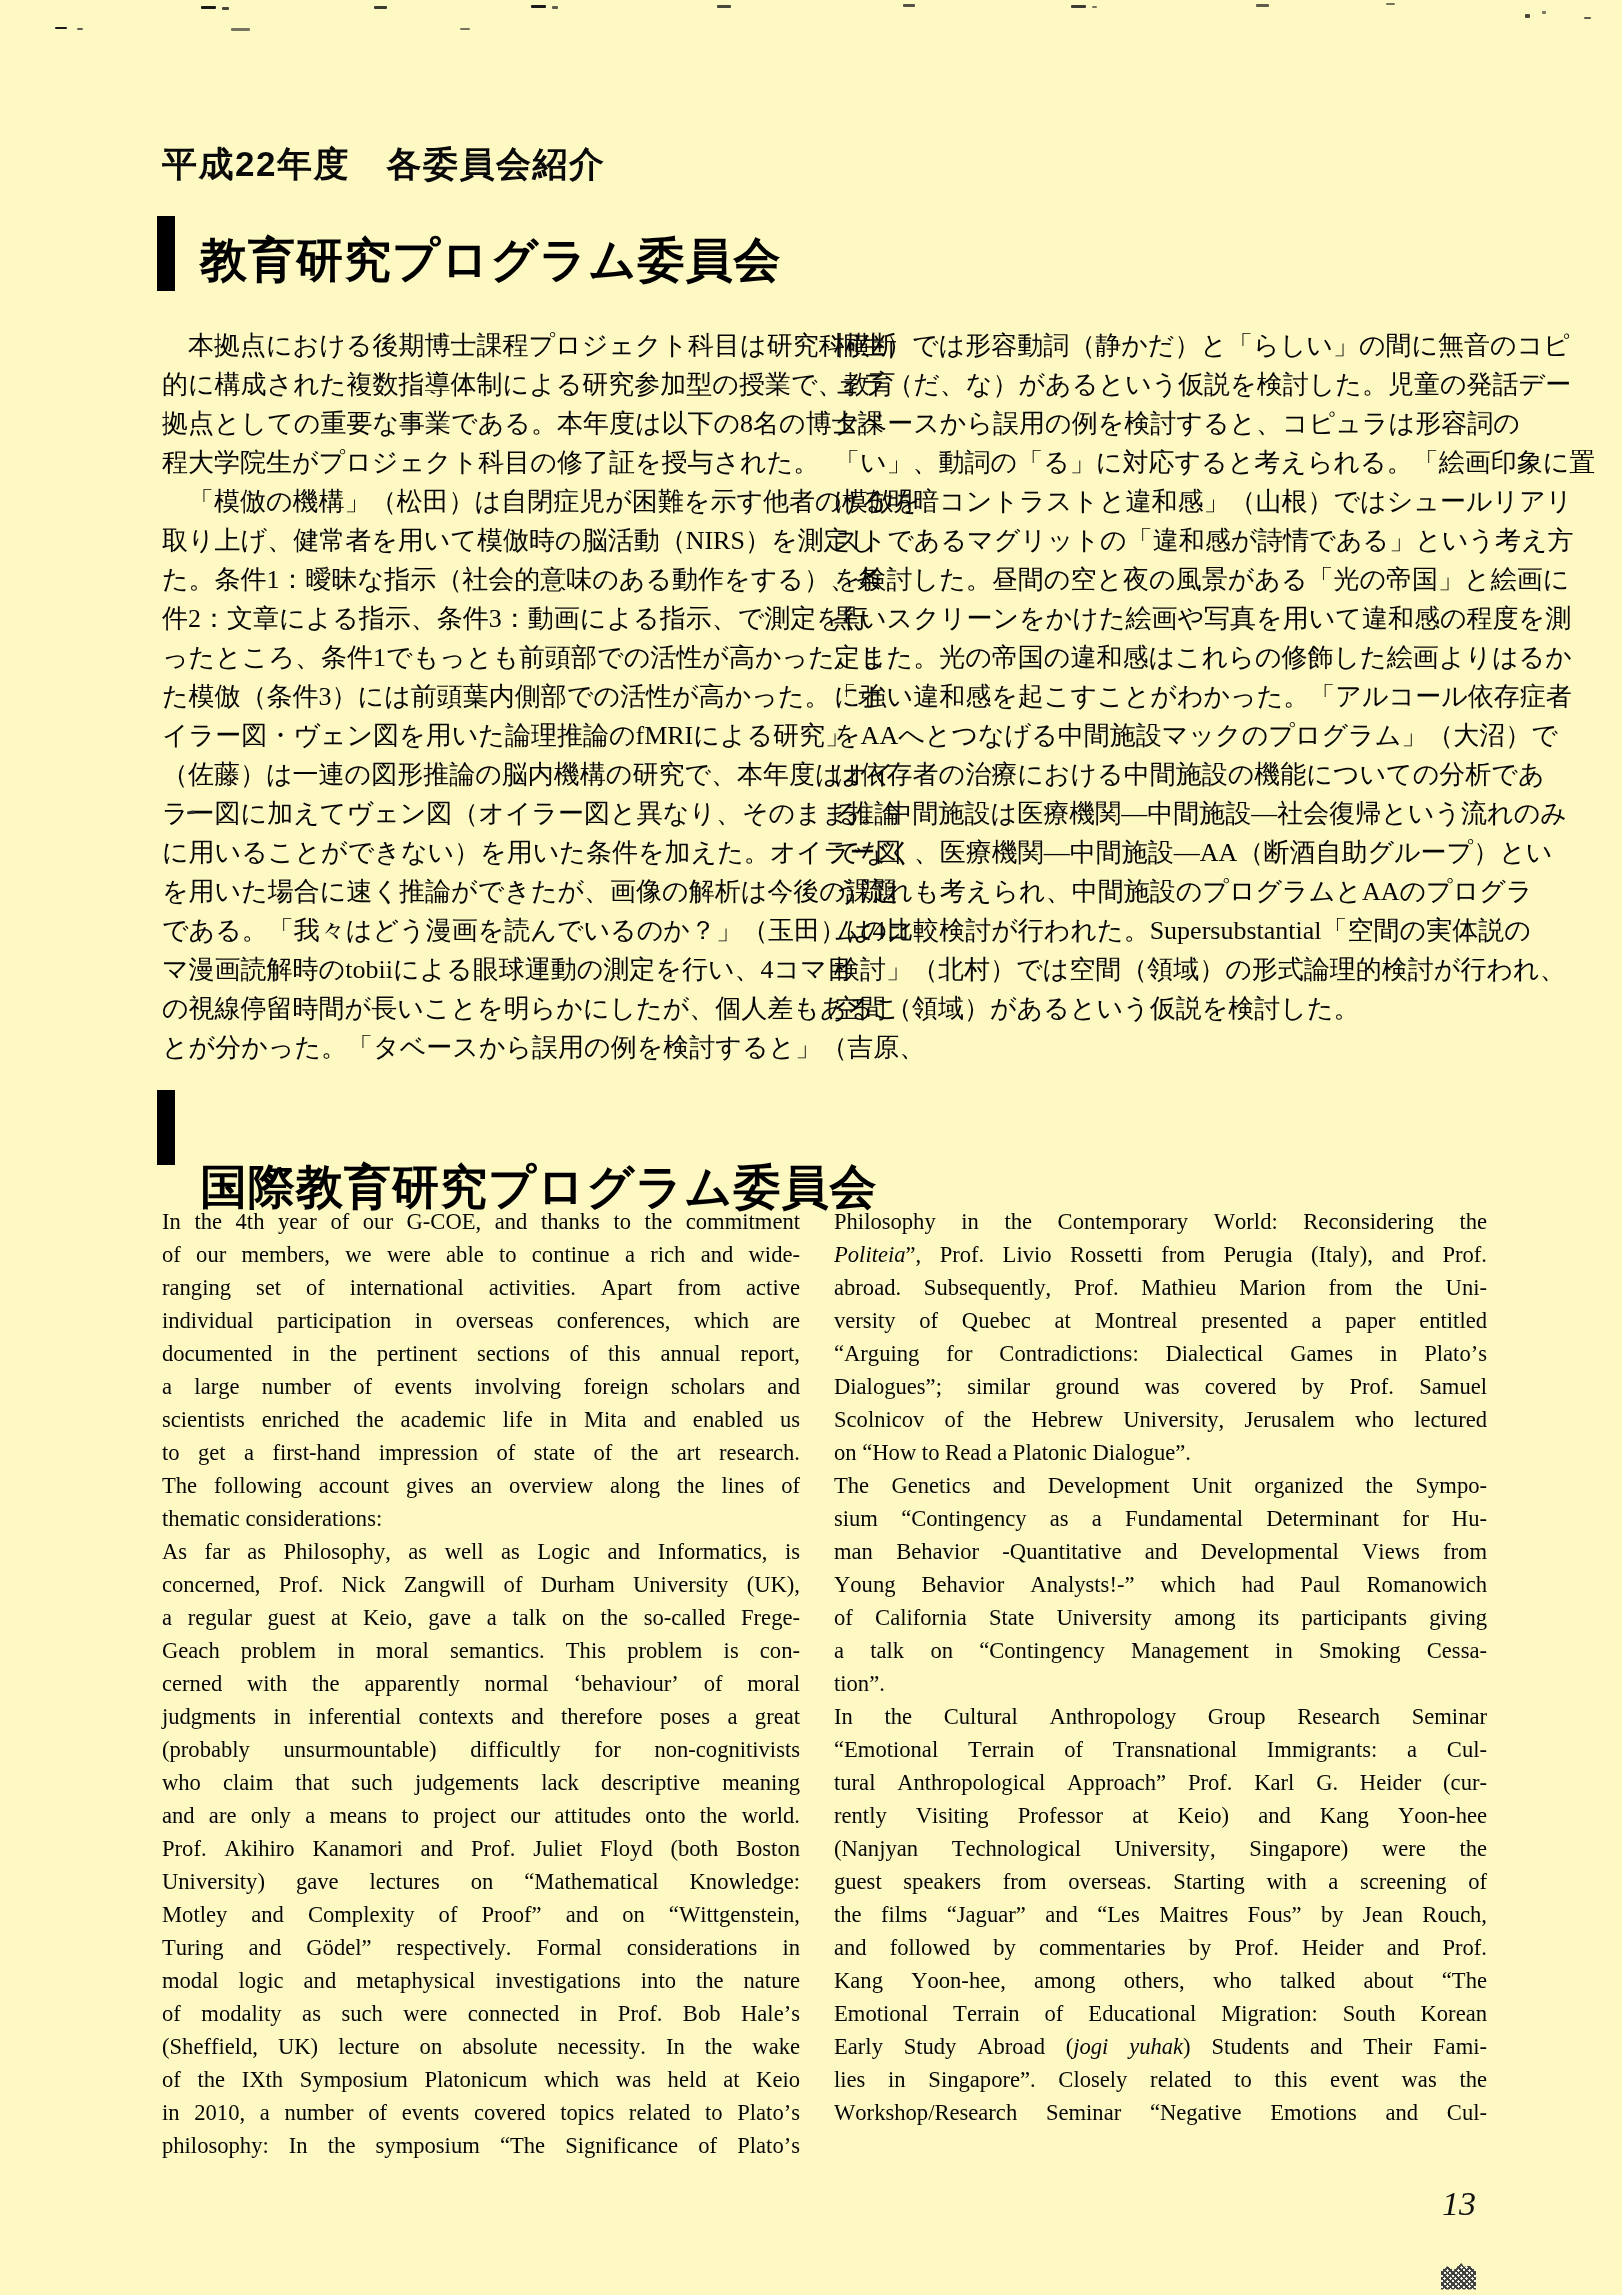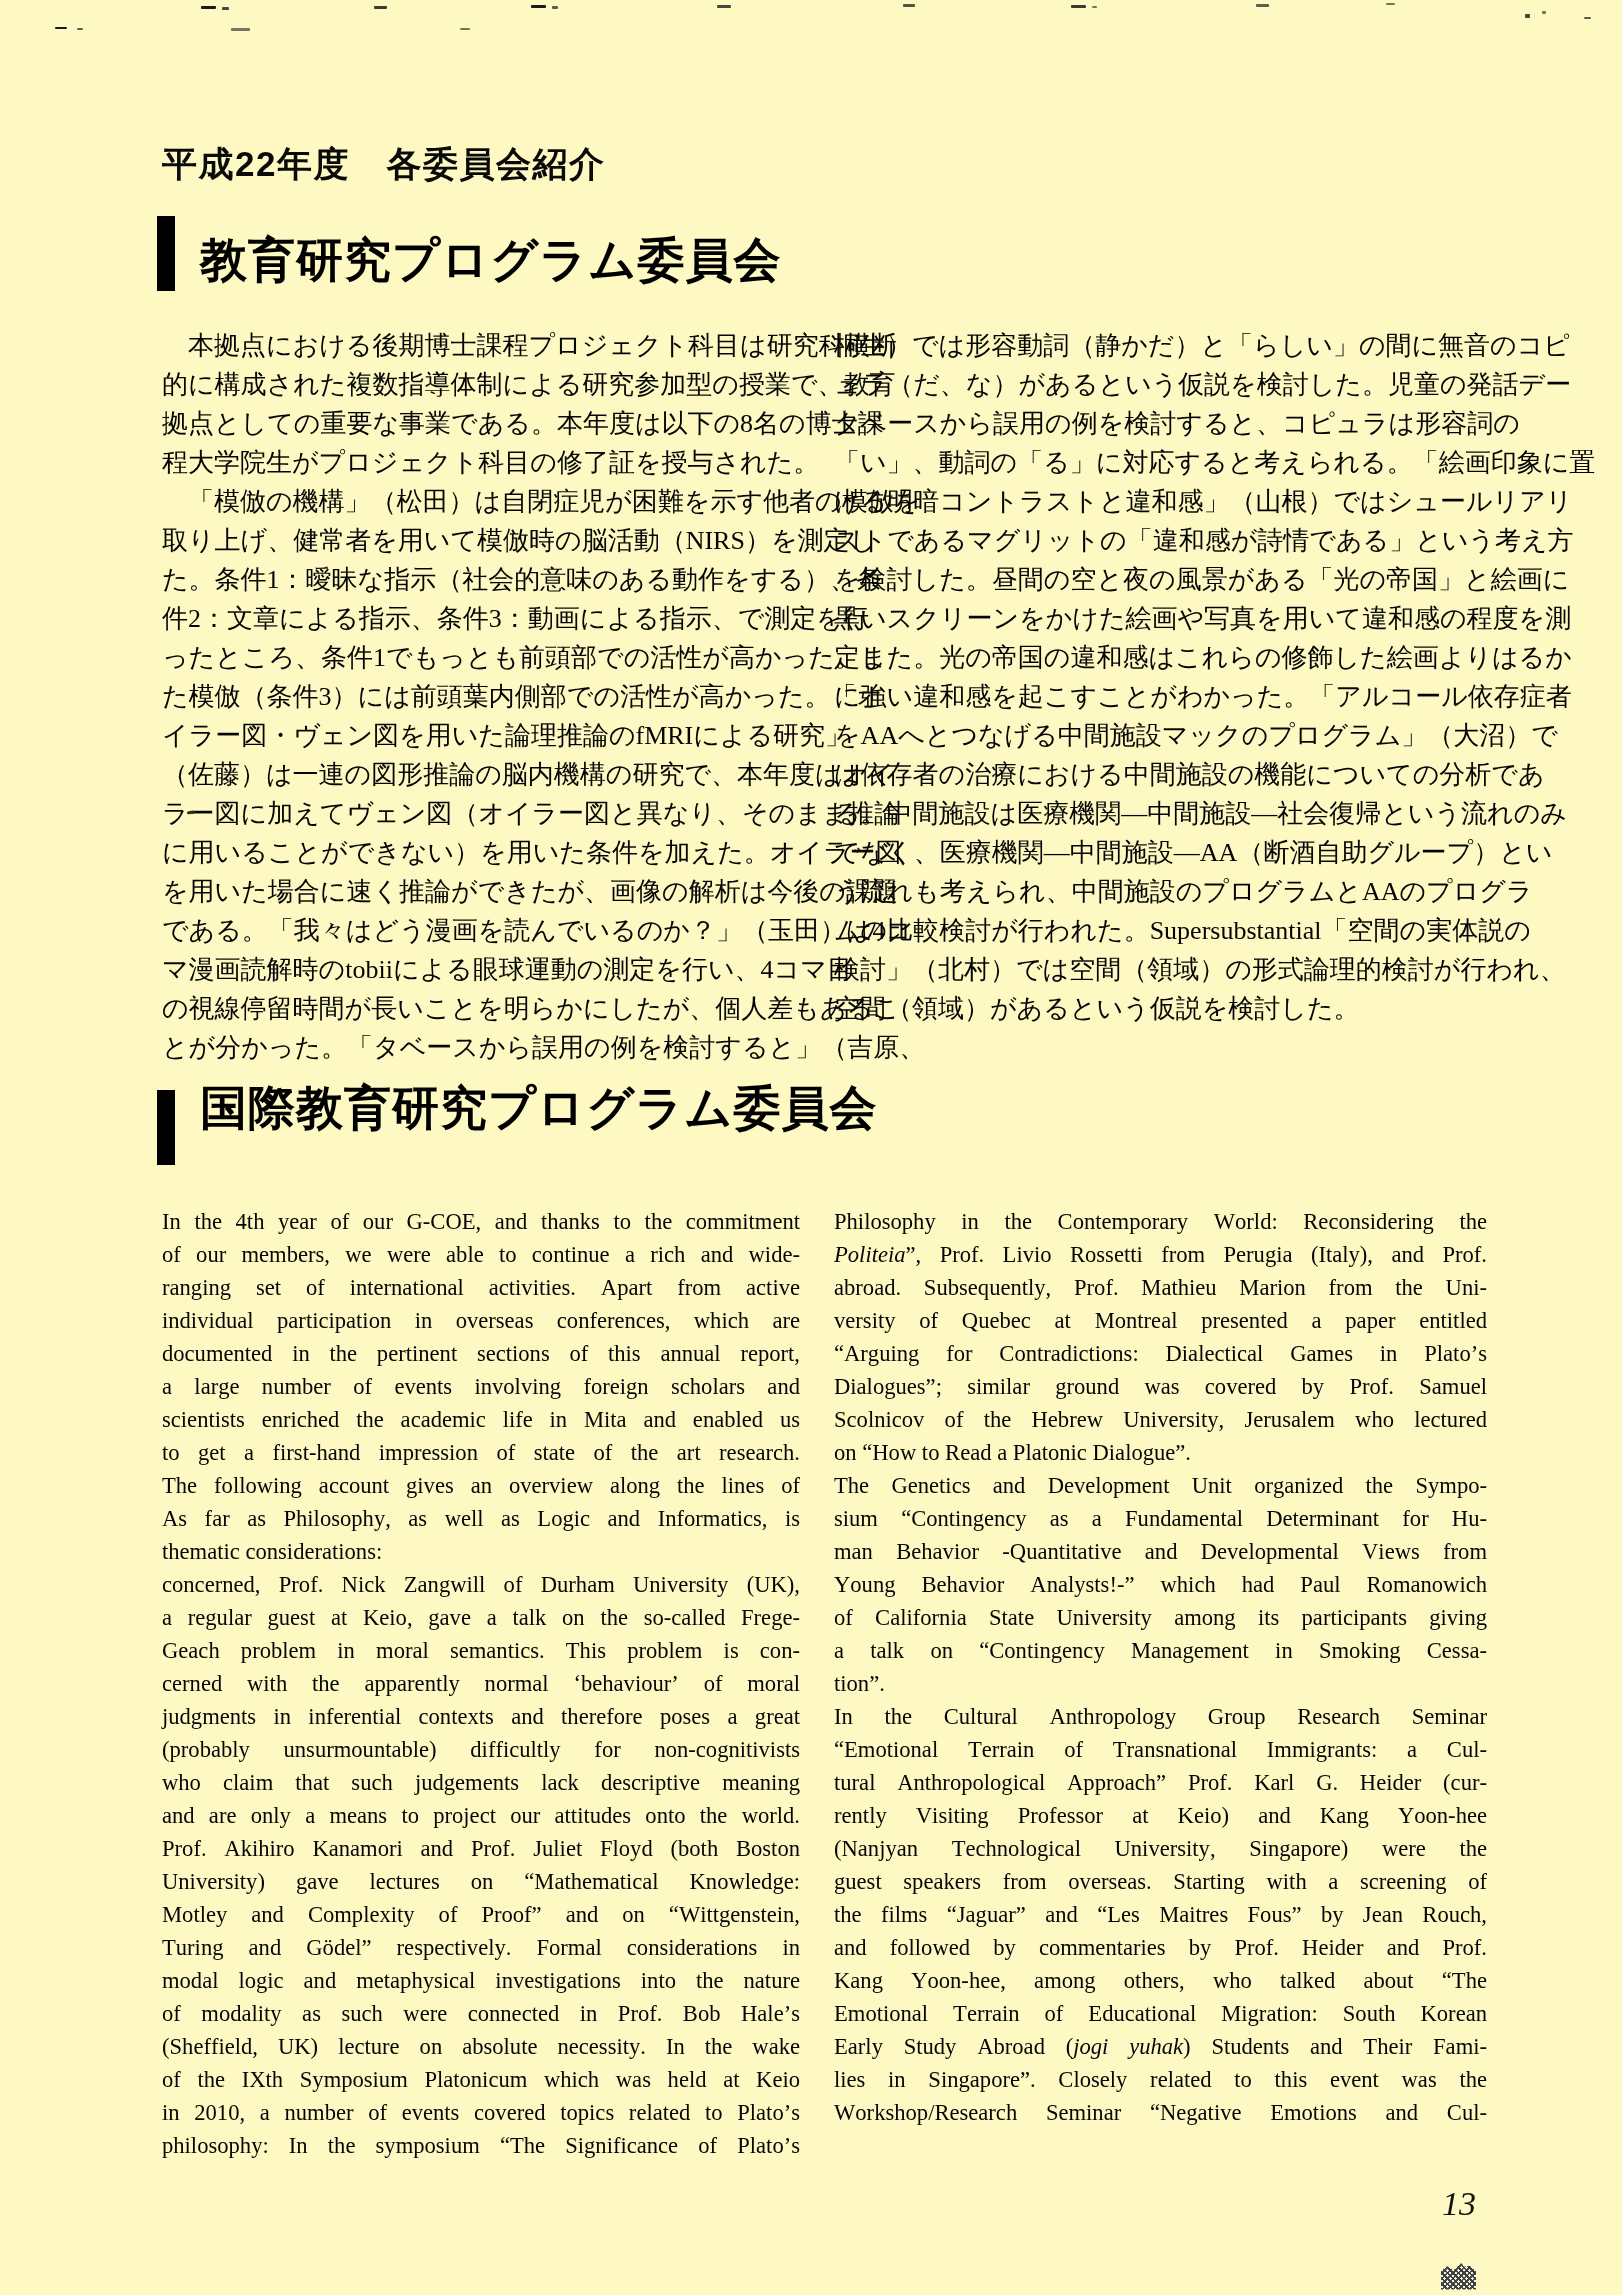--- a/index.html
+++ b/index.html
@@ -25,21 +25,21 @@
   .bar-1{top:216px;}
   .bar-2{top:1090px;}
   
   .section-title{
     position:absolute;left:200px;margin:0;
     font-family:"Liberation Sans",sans-serif;
     font-size:47px;font-weight:600;letter-spacing:1px;color:#000;
     white-space:pre;
   }
   .title-1{top:229px;}
-  .title-2{top:1077px;}
+  .title-2{top:1156px;}
   
   .col{position:absolute;}
   .jp-col{
     font-family:"Liberation Serif",serif;
     font-size:26px;color:#050505;
   }
   .jp-col .line{height:39px;line-height:39px;}
   .en-col{
     font-family:"Liberation Serif",serif;
     font-size:22.6px;color:#050505;
@@ -155,22 +155,22 @@
   <div class="col en-col en-left">
       <div class="line">In the 4th year of our G-COE, and thanks to the commitment</div>
       <div class="line">of our members, we were able to continue a rich and wide-</div>
       <div class="line">ranging set of international activities. Apart from active</div>
       <div class="line">individual participation in overseas conferences, which are</div>
       <div class="line">documented in the pertinent sections of this annual report,</div>
       <div class="line">a large number of events involving foreign scholars and</div>
       <div class="line">scientists enriched the academic life in Mita and enabled us</div>
       <div class="line">to get a first-hand impression of state of the art research.</div>
       <div class="line">The following account gives an overview along the lines of</div>
+      <div class="line short">thematic considerations:</div>
       <div class="line">As far as Philosophy, as well as Logic and Informatics, is</div>
-      <div class="line short">thematic considerations:</div>
       <div class="line">concerned, Prof. Nick Zangwill of Durham University (UK),</div>
       <div class="line">a regular guest at Keio, gave a talk on the so-called Frege-</div>
       <div class="line">Geach problem in moral semantics. This problem is con-</div>
       <div class="line">cerned with the apparently normal ‘behaviour’ of moral</div>
       <div class="line">judgments in inferential contexts and therefore poses a great</div>
       <div class="line">(probably unsurmountable) difficultly for non-cognitivists</div>
       <div class="line">who claim that such judgements lack descriptive meaning</div>
       <div class="line">and are only a means to project our attitudes onto the world.</div>
       <div class="line">Prof. Akihiro Kanamori and Prof. Juliet Floyd (both Boston</div>
       <div class="line">University) gave lectures on “Mathematical Knowledge:</div>

